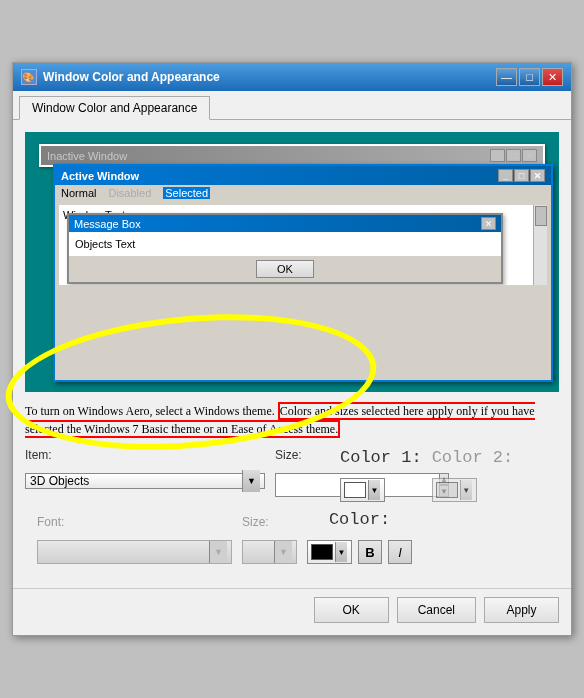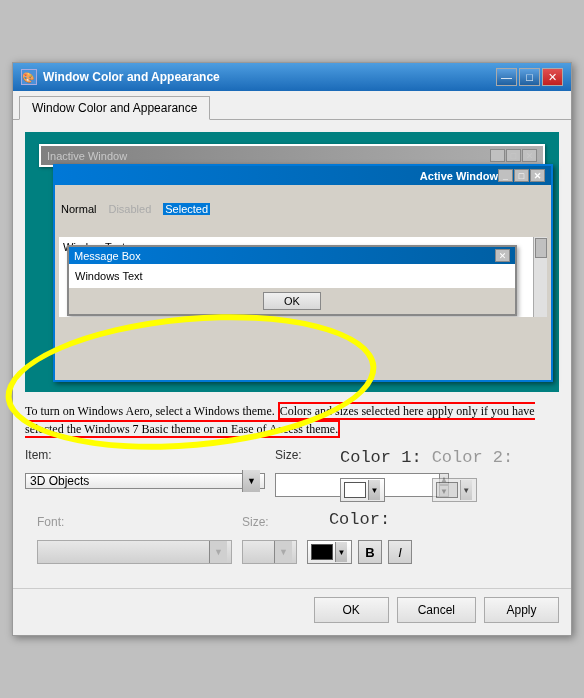--- a/index.html
+++ b/index.html
@@ -138,31 +138,31 @@
       border: 2px solid #0078d7;
       box-shadow: 2px 2px 5px rgba(0,0,0,0.5);
       bottom: 10px;
     }
     .active-title {
       background: linear-gradient(to right, #0078d7, #005fa3);
       color: white;
       padding: 3px 6px;
       font-size: 11px;
       display: flex;
-      justify-content: flex-end;
+      justify-content: space-between;
       align-items: center;
       font-weight: bold;
     }
     .active-title-btns {
       display: flex;
       gap: 1px;
     }
     .menu-bar {
       background: #d4d0c8;
-      padding: 18px 6px;
+      padding: 2px 6px;
       display: flex;
       gap: 12px;
       font-size: 11px;
     }
     .menu-item-normal { color: #000; }
     .menu-item-disabled { color: #aaa; }
     .menu-item-selected { background: #0078d7; color: white; padding: 0 2px; }
     .window-content {
       background: white;
       margin: 4px;
@@ -185,21 +185,21 @@
       width: 12px;
       height: 20px;
       background: #c0c0c0;
       border: 1px solid #888;
       margin: 1px;
     }
     .message-box {
       position: absolute;
       top: 8px;
       left: 8px;
-      right: 30px;
+      right: 44px;
       background: #d4d0c8;
       border: 2px solid #888;
       box-shadow: 2px 2px 4px rgba(0,0,0,0.3);
     }
     .message-title {
       background: linear-gradient(to right, #0078d7, #005fa3);
       color: white;
       padding: 2px 5px;
       font-size: 11px;
       display: flex;
@@ -494,21 +494,21 @@
           <div class="scrollbar-v">
             <div class="scrollbar-thumb"></div>
           </div>
           
           <div class="message-box">
             <div class="message-title">
               <span>Message Box</span>
               <div class="small-btn">✕</div>
             </div>
             <div class="message-content">
-              <span>Windows Text</span>
+              <span>Objects Text</span>
             </div>
             <div class="message-ok">
               <button class="ok-btn-small">OK</button>
             </div>
           </div>
         </div>
       </div>
     </div>
 
     <div class="notice-text yellow-highlight">

